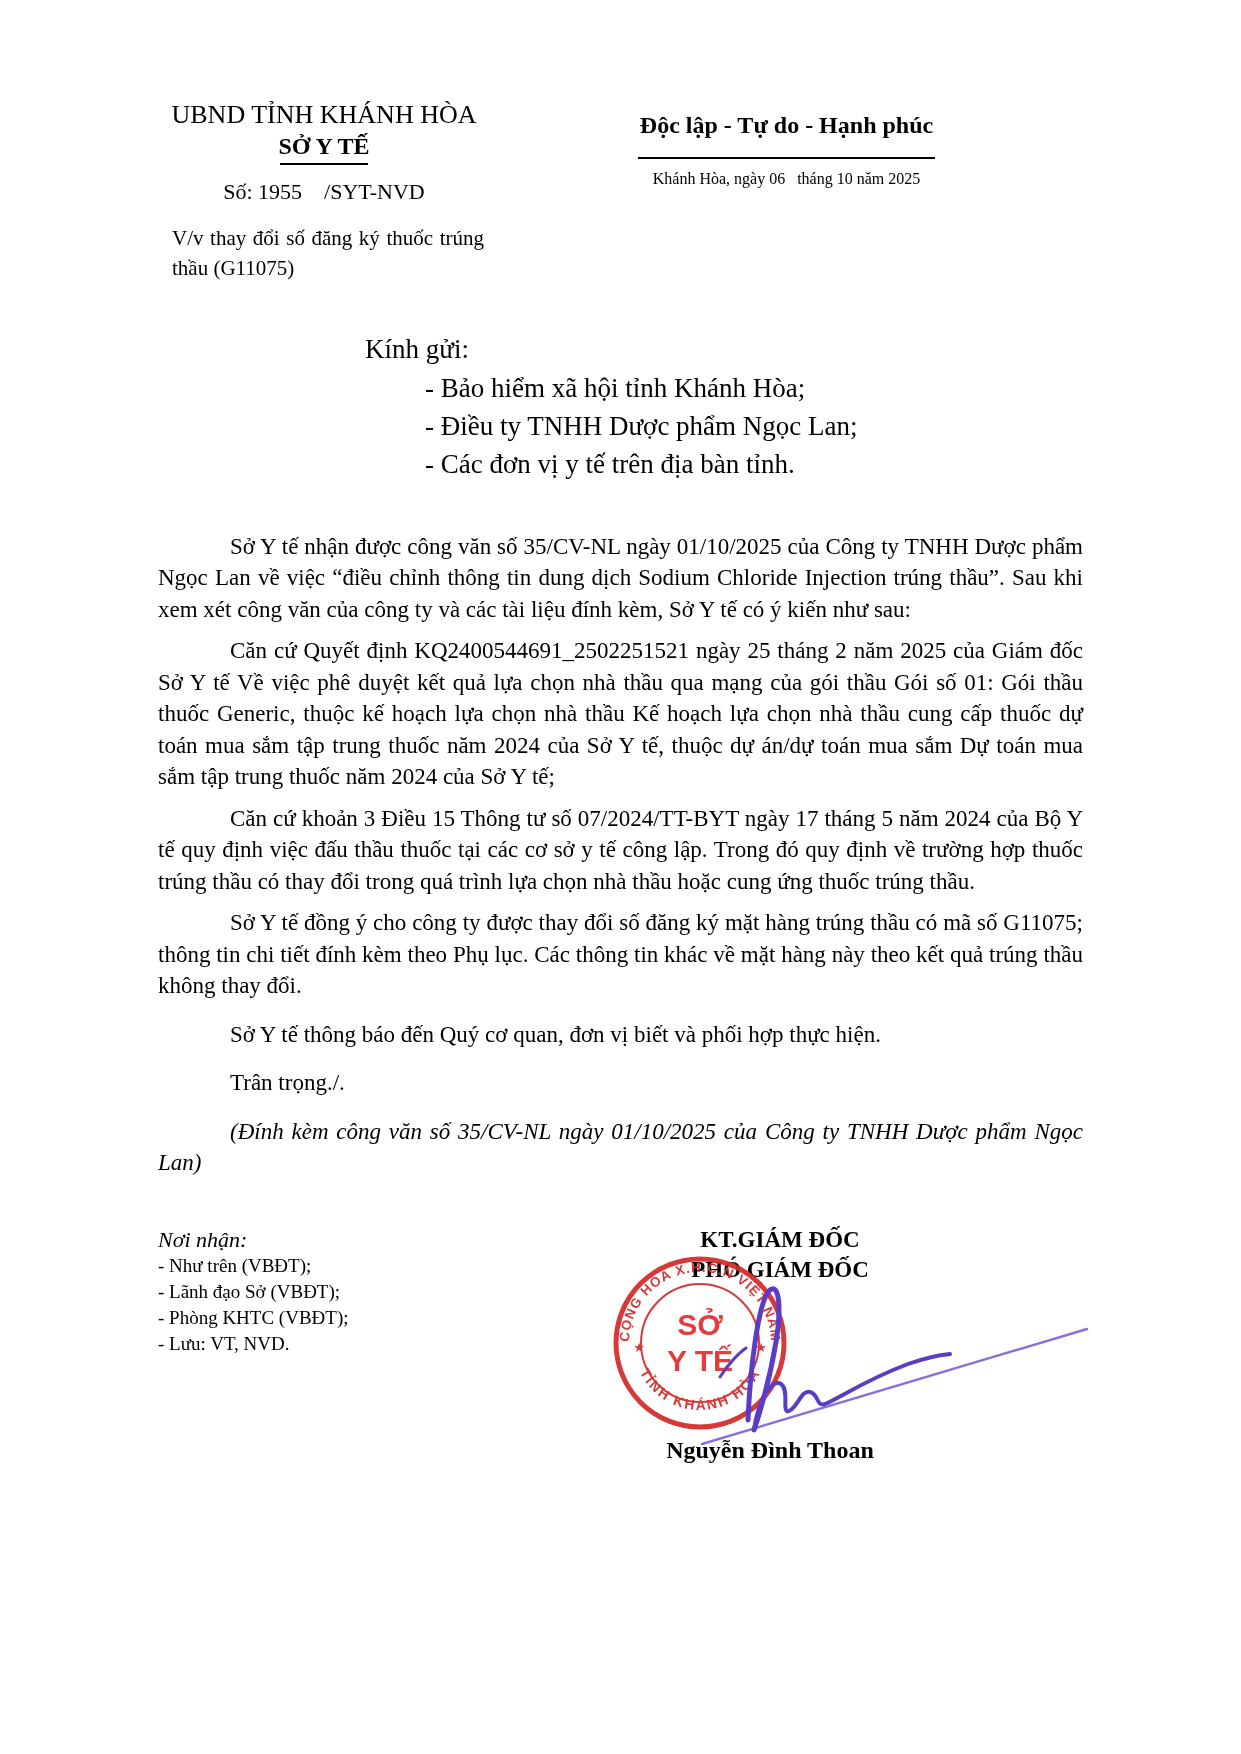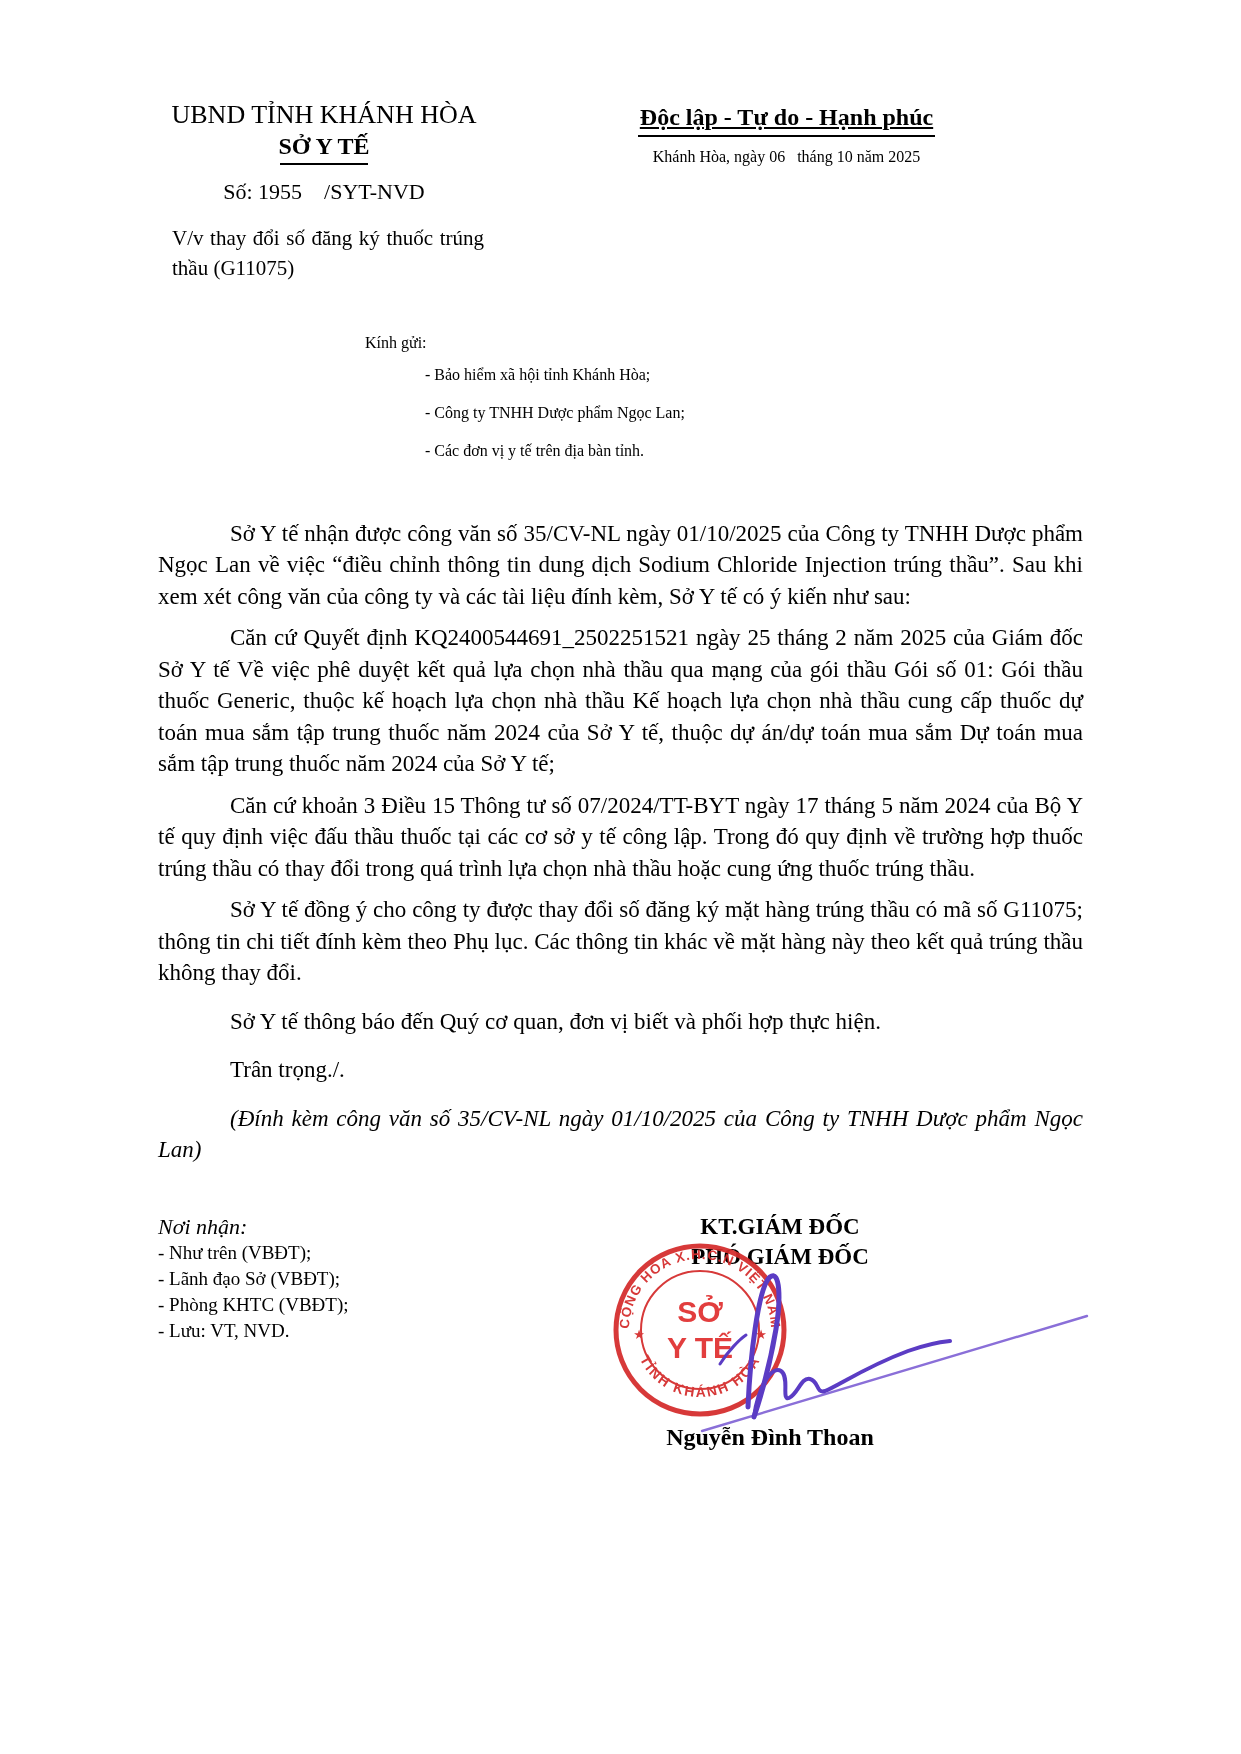--- a/index.html
+++ b/index.html
@@ -18,24 +18,24 @@
   .header { display:flex; }
   .header-left  { width:332px; text-align:center; }
   .header-right { flex:1; text-align:center; }
   .h-parent { font-size:26px; white-space:nowrap; }
   .org      { font-size:24px; font-weight:bold; margin-top:3px; }
   .rule-small { width:88px; border-bottom:2px solid #000; margin:3px auto 0; }
   .doc-no   { font-size:22px; margin-top:14px; white-space:pre-wrap; }
   .subject  { font-size:21px; text-align:justify; width:312px; margin:18px 0 0 14px; line-height:1.45; }
   .nat      { font-size:22px; font-weight:bold; white-space:nowrap; }
   .motto    { display:inline-block; font-size:24px; font-weight:bold;
-              border-bottom:2px solid #000; padding:0 2px 4px 2px; margin-top:4px;text-decoration:underline; }
+              border-bottom:2px solid #000; padding:0 2px 18px 2px; margin-top:12px; }
   .dateline { font-size:16px; margin-top:11px; white-space:pre-wrap; }
   
-  .salutation { margin-top:50px; font-size:16px; }
+  .salutation { margin-top:50px; font-size:27px; }
   .kinhgui  { margin-left:207px; }
   .recips   { margin-left:267px; margin-top:4px; line-height:38px; }
   
   .body-p { font-size:23px; line-height:31.5px; text-align:justify;
             text-indent:72px; margin:10px 0 0 0; }
   .p-first { margin-top:48px; }
   .p-gap   { margin-top:17px; }
   .attach  { font-style:italic; margin-top:17px; }
   
   .footer { position:relative; margin-top:46px; height:470px; }
@@ -67,21 +67,21 @@
     <div class="header-right">
       <div><span class="motto">Độc lập - Tự do - Hạnh phúc</span></div>
       <div class="dateline">Khánh Hòa, ngày 06   tháng 10 năm 2025</div>
     </div>
   </div>
 
   <div class="salutation">
     <div class="kinhgui">Kính gửi:</div>
     <div class="recips">
       <div>- Bảo hiểm xã hội tỉnh Khánh Hòa;</div>
-      <div>- Công ty TNHH Dược phẩm Ngọc Lan;</div>
+      <div>- Điều ty TNHH Dược phẩm Ngọc Lan;</div>
       <div>- Các đơn vị y tế trên địa bàn tỉnh.</div>
     </div>
   </div>
 
   <p class="body-p p-first">Sở Y tế nhận được công văn số 35/CV-NL ngày 01/10/2025 của Công ty TNHH Dược phẩm Ngọc Lan về việc “điều chỉnh thông tin dung dịch Sodium Chloride Injection trúng thầu”. Sau khi xem xét công văn của công ty và các tài liệu đính kèm, Sở Y tế có ý kiến như sau:</p>
   <p class="body-p">Căn cứ Quyết định KQ2400544691_2502251521 ngày 25 tháng 2 năm 2025 của Giám đốc Sở Y tế Về việc phê duyệt kết quả lựa chọn nhà thầu qua mạng của gói thầu Gói số 01: Gói thầu thuốc Generic, thuộc kế hoạch lựa chọn nhà thầu Kế hoạch lựa chọn nhà thầu cung cấp thuốc dự toán mua sắm tập trung thuốc năm 2024 của Sở Y tế, thuộc dự án/dự toán mua sắm Dự toán mua sắm tập trung thuốc năm 2024 của Sở Y tế;</p>
   <p class="body-p">Căn cứ khoản 3 Điều 15 Thông tư số 07/2024/TT-BYT ngày 17 tháng 5 năm 2024 của Bộ Y tế quy định việc đấu thầu thuốc tại các cơ sở y tế công lập. Trong đó quy định về trường hợp thuốc trúng thầu có thay đổi trong quá trình lựa chọn nhà thầu hoặc cung ứng thuốc trúng thầu.</p>
   <p class="body-p">Sở Y tế đồng ý cho công ty được thay đổi số đăng ký mặt hàng trúng thầu có mã số G11075; thông tin chi tiết đính kèm theo Phụ lục. Các thông tin khác về mặt hàng này theo kết quả trúng thầu không thay đổi.</p>
   <p class="body-p p-gap">Sở Y tế thông báo đến Quý cơ quan, đơn vị biết và phối hợp thực hiện.</p>
   <p class="body-p p-gap">Trân trọng./.</p>

